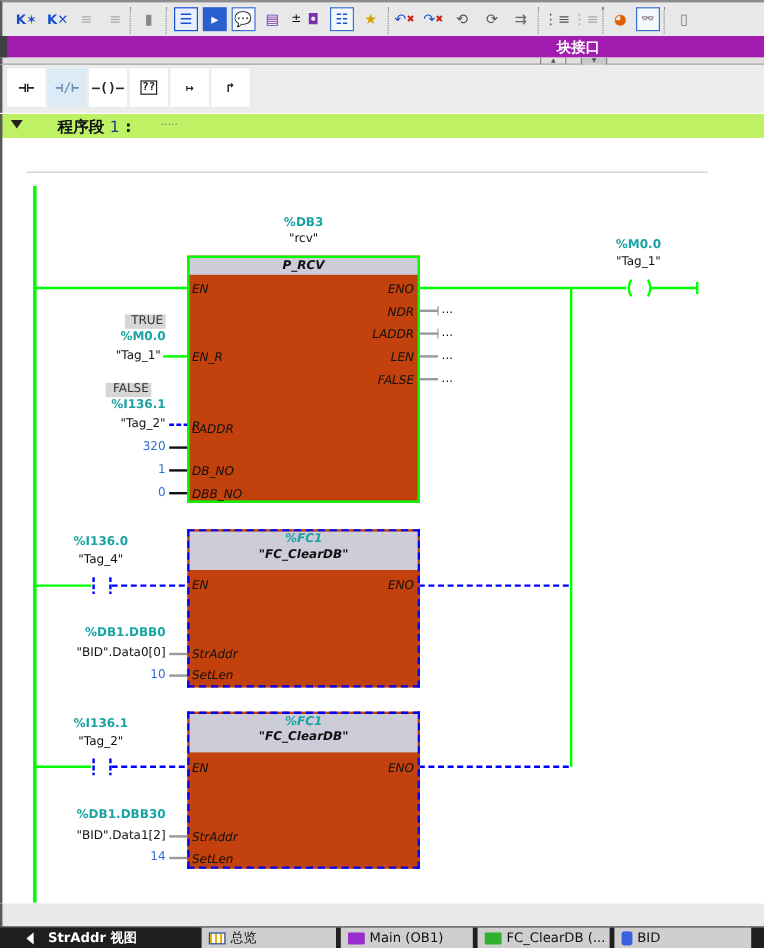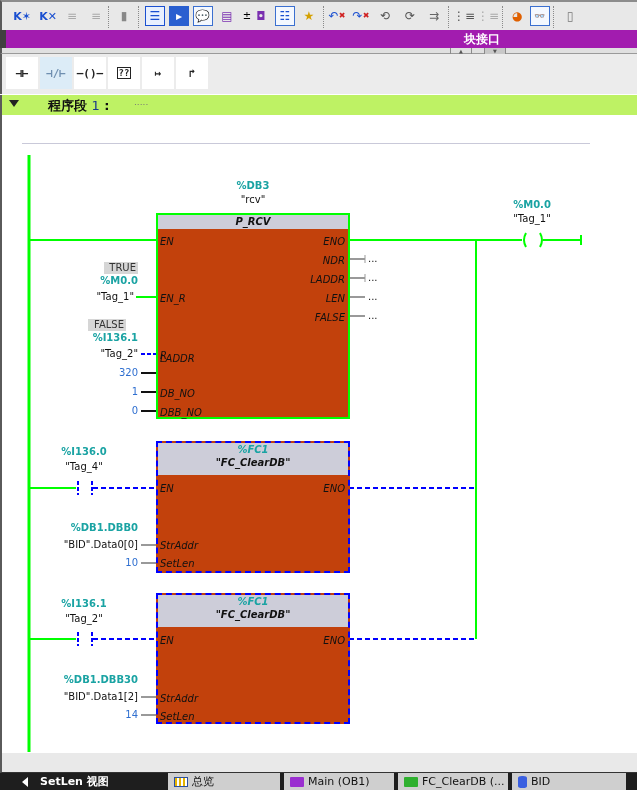--- a/index.html
+++ b/index.html
@@ -260,21 +260,21 @@
     <div class="lbl addr r" style="left:48px;top:674px;width:90px">%DB1.DBB30</div>
     <div class="lbl tag r" style="left:28px;top:691px;width:110px">"BID".Data1[2]</div>
     <div class="lbl const r" style="left:98px;top:709px;width:40px">14</div>
   </div>
 
   <div class="bottom-gray"></div>
 
   <div class="taskbar">
     <div class="tb-item portal-item">
       <span class="portal-arrow"></span>
-      <span>SetLen 视图</span>
+      <span>StrAddr 视图</span>
     </div>
     <div class="tb-item tab-overview">
       <span class="tab-icon" style="border:1px solid #2a4fa0;background:repeating-linear-gradient(90deg,#e6b400 0 2px,#fff 2px 4px)"></span>
       <span>总览</span>
     </div>
     <div class="tb-item tab-main">
       <span class="tab-icon" style="background:#9a2fd0;border-radius:1px"></span>
       <span>Main (OB1)</span>
     </div>
     <div class="tb-item tab-fc">

